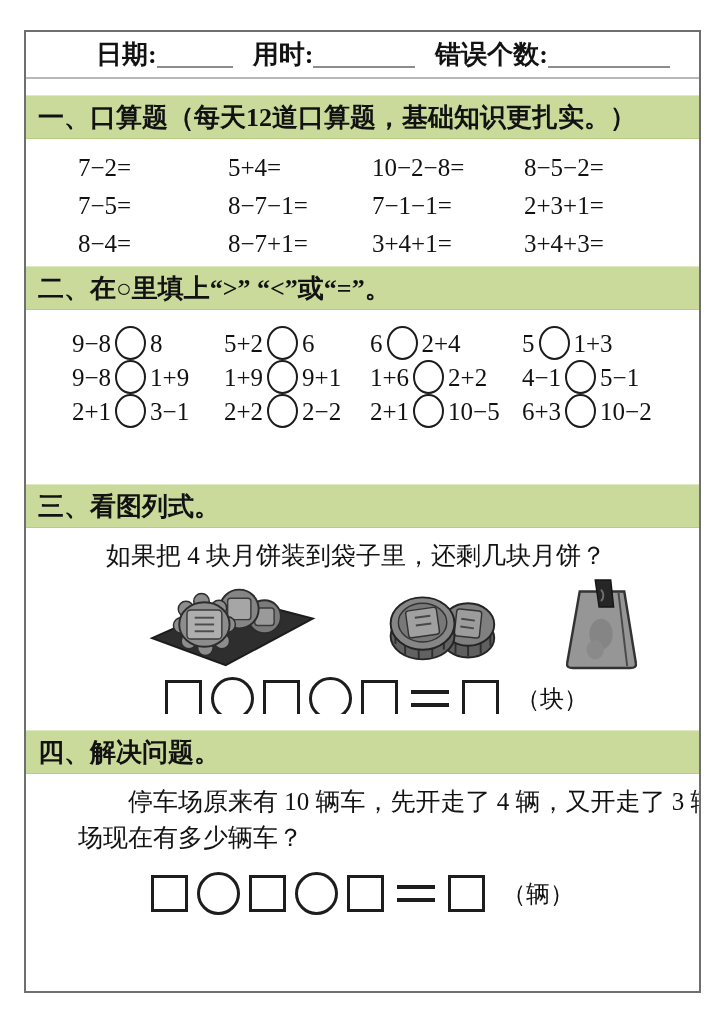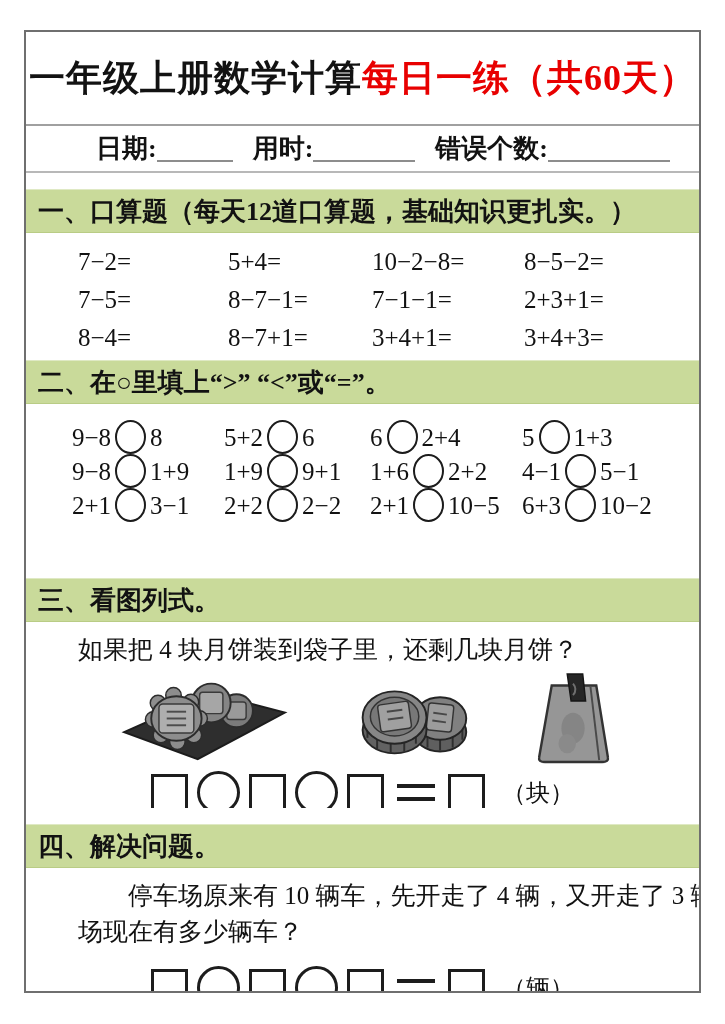--- a/index.html
+++ b/index.html
@@ -48,21 +48,21 @@
     height:158px; flex:0 0 158px; box-sizing:border-box;
     padding:16px 4px 0 46px; display:grid;
     grid-template-columns:152px 146px 152px 1fr; 
     font-size:25px; align-content:start; white-space:nowrap;
   }
   .ring {
     display:inline-block; width:27px; height:30px; border:2.5px solid #1c1c1c;
     border-radius:50%; vertical-align:-8px; margin:0 4px; background:#fff;
   }
   
-  .s3 { height:186px; flex:0 0 186px; box-sizing:border-box; overflow:hidden; }
+  .s3 { height:186px; flex:0 0 186px; box-sizing:border-box; overflow:hidden;padding-left:28px; }
   .s4 { flex:1 1 auto; box-sizing:border-box; overflow:hidden; }
   .question { font-size:25px; padding:10px 40px 0 52px; line-height:36px; white-space:nowrap; }
   .q-indent { text-indent:2em; }
   .figs {
     display:flex; align-items:flex-end; padding-left:88px; gap:52px;
     height:94px; margin-top:2px;
   }
   .fig { display:block; }
   .eq-row {
     display:flex; justify-content:center; align-items:center; gap:9px; margin-top:7px;
@@ -72,24 +72,20 @@
   .eqs { display:inline-flex; flex-direction:column; gap:9px; margin:0 4px; }
   .eqs i { display:block; width:38px; height:4px; background:#1d1d1d; }
   .unit { font-size:24px; margin-left:8px; white-space:nowrap; }
   .s4 .eq-row { margin-top:16px; }
 </style>
 </head>
 <body>
 
 <div class="page">
 
-  <div class="title-row">
-    <span>一年级上册数学计算</span>
-      <span class="title-red">每日一练（共60天）</span>
-  </div>
 
   <div class="meta-row">
     <span>日期:</span>
     <span class="blank b1"></span>
     <span>用时:</span>
     <span class="blank b2"></span>
     <span>错误个数:</span>
     <span class="blank b3"></span>
   </div>
 

